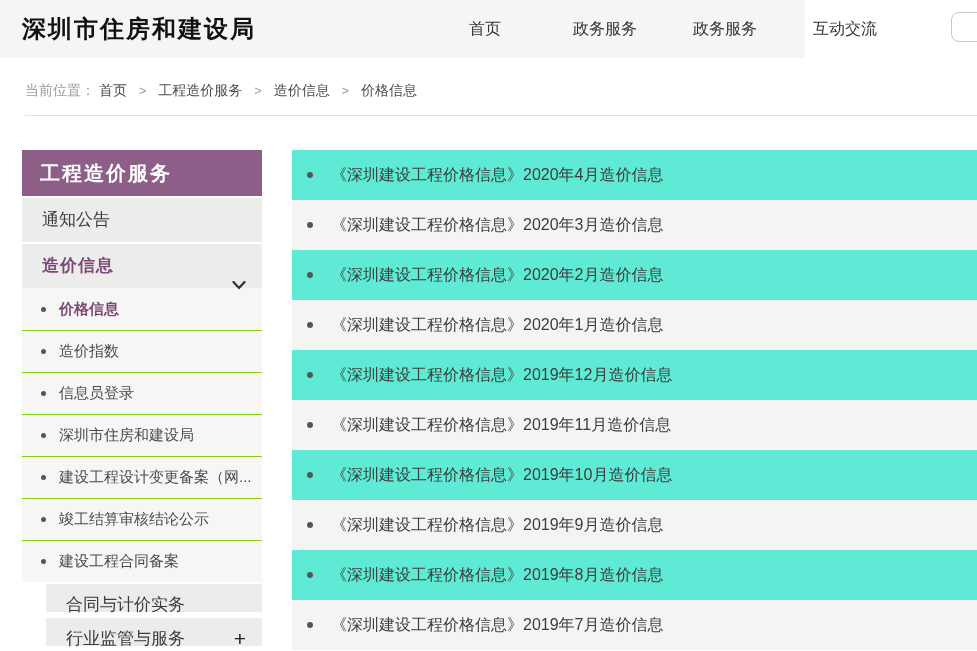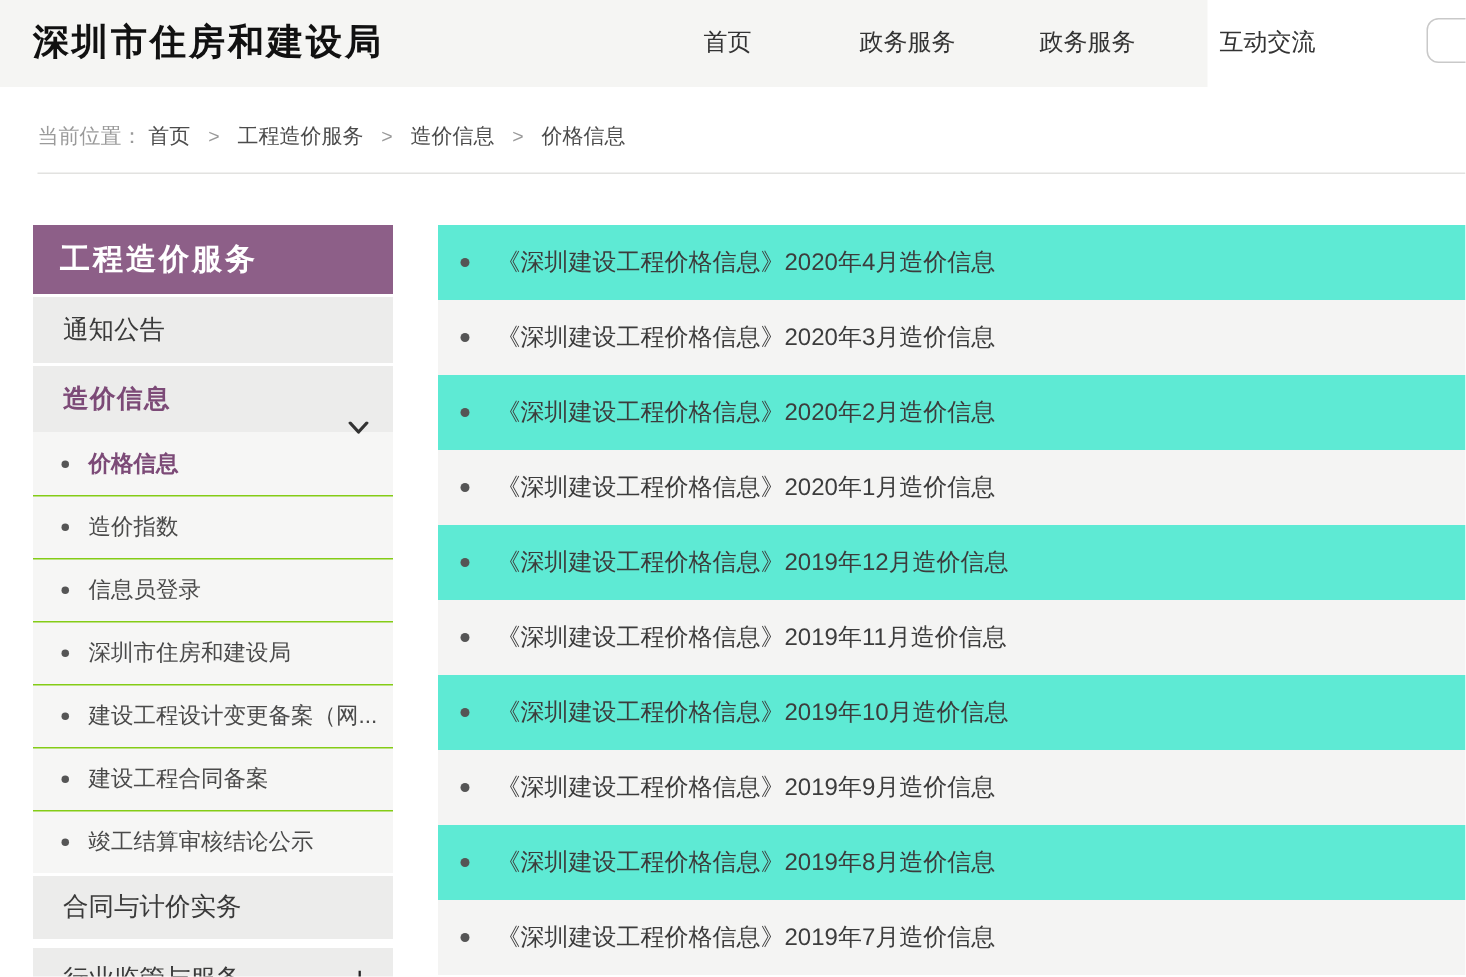--- a/index.html
+++ b/index.html
@@ -36,21 +36,21 @@
     height:46px; line-height:46px; padding-left:18px;
     background:#8d5f88; color:#fff; font-size:20px; font-weight:bold; letter-spacing:2px;
     white-space:nowrap;
   }
   .side-item {
     position:relative; height:44px; line-height:44px; padding-left:20px; margin-top:2px;
     background:#ececeb; color:#3a3a3a; font-size:17px; cursor:pointer; white-space:nowrap;
   }
   .side-item.expanded { color:#7c4a77; font-weight:bold; letter-spacing:1px; }
   .chev { position:absolute; right:16px; top:19px; }
-  .side-item.short { height:42px; line-height:42px; }
+  .side-item.short { height:28px; line-height:42px;margin-left:24px; }
   .side-item.bottom-gap { margin-top:6px; }
   .plus {
     position:absolute; right:16px; top:0; line-height:42px;
     font-size:21px; font-weight:normal; color:#222;
   }
   .submenu { background:#f6f6f5; }
   .sub-item {
     position:relative; height:42px; display:flex; align-items:center;
     font-size:15px; color:#4a4a4a; cursor:pointer; white-space:nowrap; overflow:hidden;
   }
@@ -120,25 +120,25 @@
     <div class="sub-item">
       <span class="sub-dot"></span>
       <span>深圳市住房和建设局</span>
     </div>
     <div class="sub-item">
       <span class="sub-dot"></span>
       <span>建设工程设计变更备案（网...</span>
     </div>
     <div class="sub-item">
       <span class="sub-dot"></span>
-      <span>建设工程合同备案</span>
+      <span>竣工结算审核结论公示</span>
     </div>
     <div class="sub-item">
       <span class="sub-dot"></span>
-      <span>竣工结算审核结论公示</span>
+      <span>建设工程合同备案</span>
     </div>
   </div>
 
   <div class="side-item short">合同与计价实务</div>
 
   <div class="side-item short bottom-gap">
     <span>行业监管与服务</span>
     <span class="plus">+</span>
   </div>
 </div>

